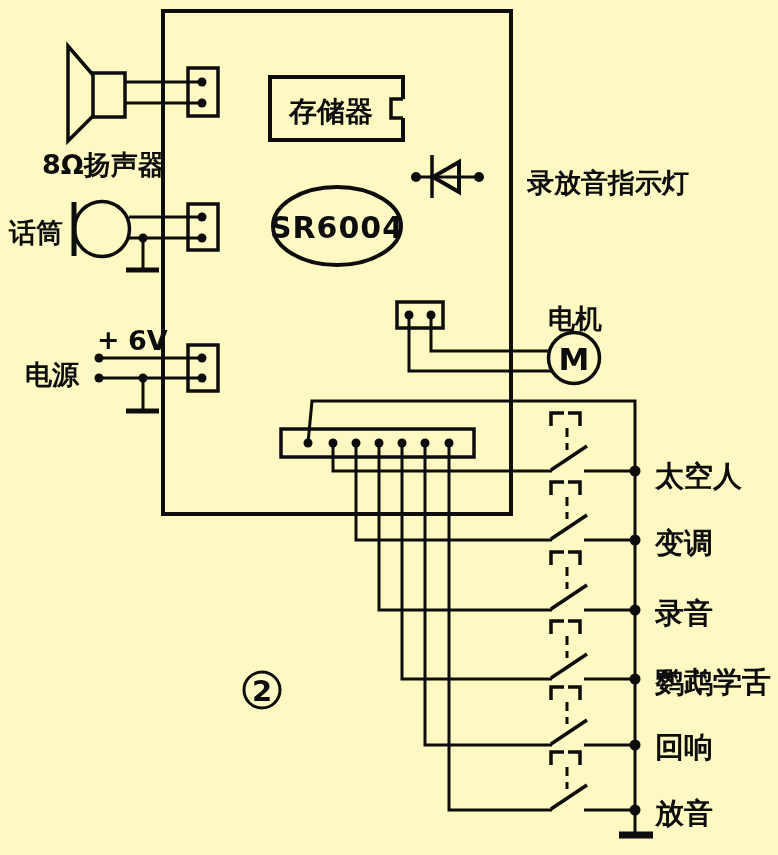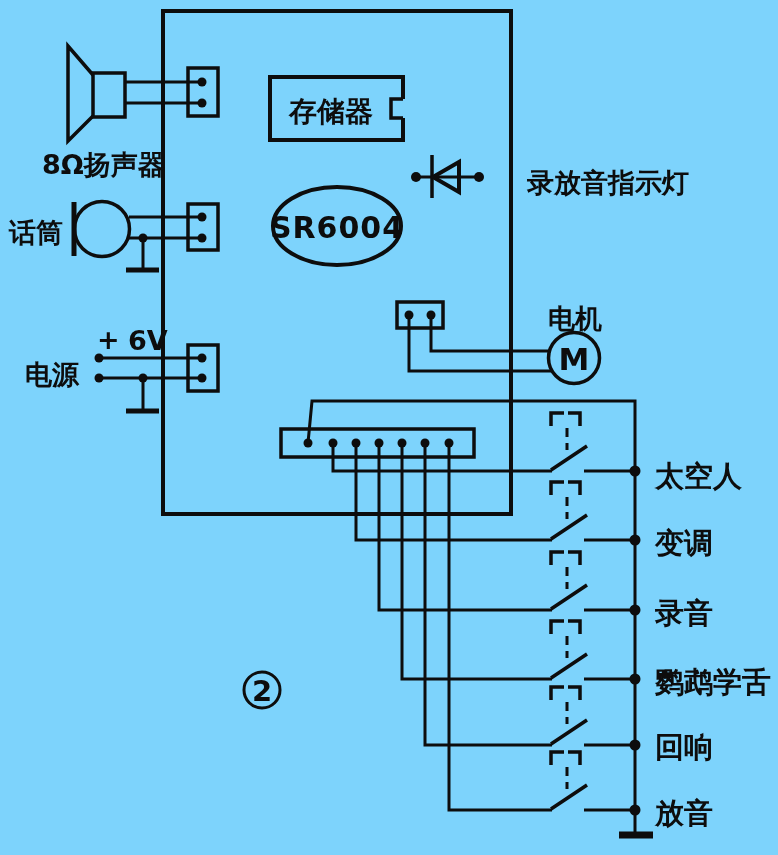--- a/index.html
+++ b/index.html
@@ -1,16 +1,16 @@
 <!DOCTYPE html>
 <html><head>
 <meta charset="utf-8">
 <style>
   html,body{margin:0;padding:0;background:#fff;}
-  .stage{width:778px;height:855px;background:#7dd3fc;position:relative;
+  .stage{width:778px;height:855px;background:#fef9c3;position:relative;
          font-family:"DejaVu Sans","Liberation Sans",sans-serif;text-align:right;}
   svg{display:block;}
   .w  {stroke:#0d0d0d;stroke-width:3;fill:none;stroke-linecap:butt;}
   .w2 {stroke:#0d0d0d;stroke-width:3.5;fill:none;}
   .box{stroke:#0d0d0d;stroke-width:4;fill:none;}
   .d  {fill:#0d0d0d;stroke:none;}
   .dash{stroke:#0d0d0d;stroke-width:3;fill:none;stroke-dasharray:9 6;}
   .gnd5{stroke:#0d0d0d;stroke-width:5;fill:none;}
   .gnd7{stroke:#0d0d0d;stroke-width:7;fill:none;}
   .lbl{font-family:"DejaVu Sans","Liberation Sans",sans-serif;

